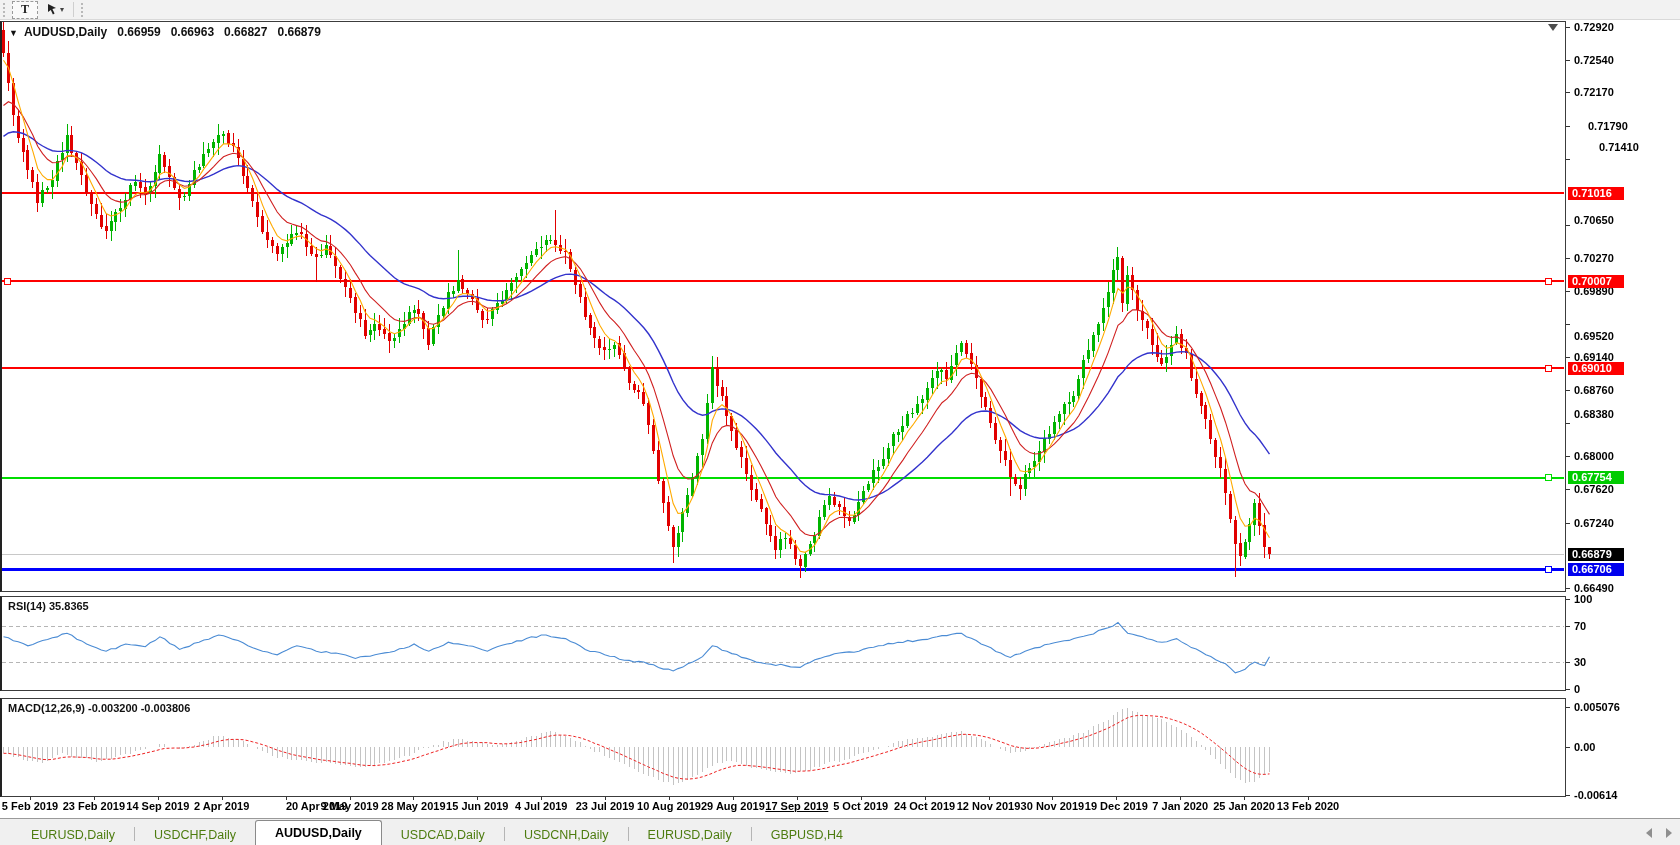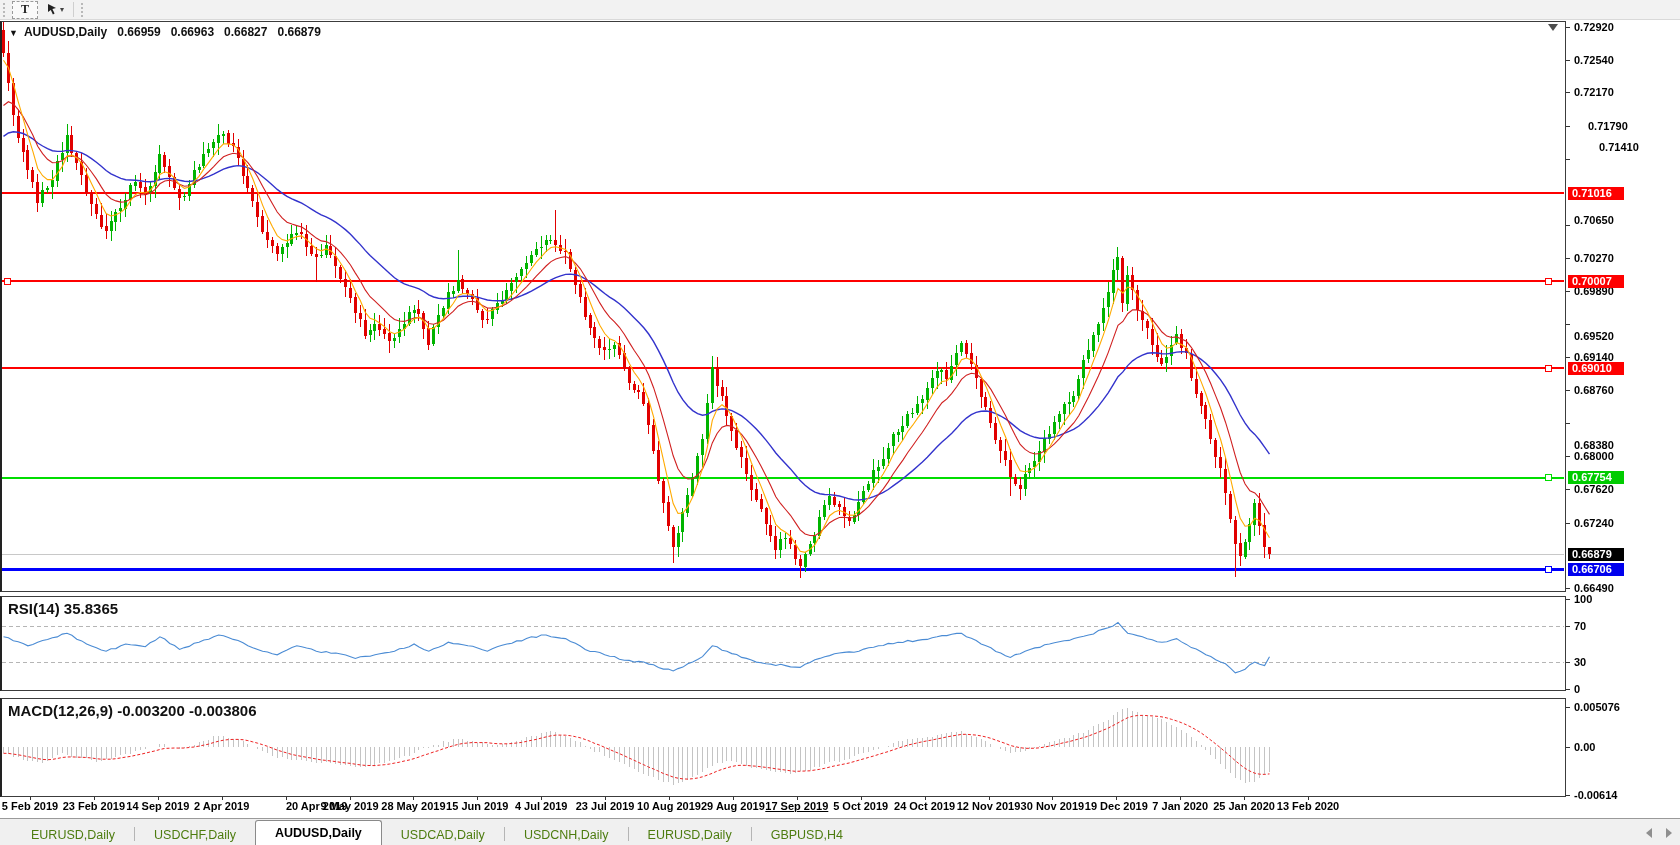--- a/index.html
+++ b/index.html
@@ -16,21 +16,21 @@
   .caret{font-size:8px;color:#444;margin-left:2px;}
   .tf-btn{min-width:25px;height:16px;line-height:16px;text-align:center;font-size:11px;color:#333;
           padding:0 3px;margin:0 1px;border:1px solid transparent;border-radius:2px;}
   .tf-btn.active{background:#fbfbfb;border-color:#adadad;}
   
   .panel{position:absolute;left:0;background:#fff;border:1px solid #3c3c3c;border-left:2px solid #222;box-sizing:border-box;}
   .panel svg{position:absolute;left:0;top:0;}
   #panel-main{top:21px;width:1566px;height:571px;}
   #panel-rsi{top:596px;width:1566px;height:95px;}
   #panel-macd{top:698px;width:1566px;height:99px;}
-  .pane-label{position:absolute;font-size:15px;font-weight:bold;color:#111;letter-spacing:0;white-space:nowrap;}
+  .pane-label{position:absolute;font-size:11px;font-weight:bold;color:#111;letter-spacing:0;white-space:nowrap;}
   #chart-title{left:9px;top:25px;font-size:12px;}
   #chart-title .dd{font-size:9px;margin-right:6px;color:#111;}
   #chart-title span.q{margin-left:10px;}
   
   #axis{position:absolute;left:1566px;top:21px;width:114px;height:796px;background:#fff;}
   .tick-label{position:absolute;left:8px;font-size:11px;font-weight:bold;color:#000;white-space:nowrap;}
   .tick-dash{position:absolute;left:0;width:4px;height:1px;background:#333;}
   .price-badge{position:absolute;left:2px;height:13px;line-height:13px;padding:0 4px;min-width:48px;
                font-size:11px;font-weight:bold;color:#fff;white-space:nowrap;}
   
@@ -915,21 +915,21 @@
       <div class="tick-label" style="top: 231.205px;">0.70270</div>
       <div class="tick-dash" style="top: 237.205px;"></div>
       <div class="tick-label" style="top: 264.358px;">0.69890</div>
       <div class="tick-dash" style="top: 270.358px;"></div>
       <div class="tick-label" style="top: 296.64px; margin-top: 12px;">0.69520</div>
       <div class="tick-dash" style="top: 302.64px;"></div>
       <div class="tick-label" style="top: 329.794px;">0.69140</div>
       <div class="tick-dash" style="top: 335.794px;"></div>
       <div class="tick-label" style="top: 362.948px;">0.68760</div>
       <div class="tick-dash" style="top: 368.948px;"></div>
-      <div class="tick-label" style="top: 418px; text-align: center;">0.68380</div>
+      <div class="tick-label" style="top: 387px; text-align: center;">0.68380</div>
       <div class="tick-dash" style="top: 402.101px;"></div>
       <div class="tick-label" style="top: 429.255px;">0.68000</div>
       <div class="tick-dash" style="top: 435.255px;"></div>
       <div class="tick-label" style="top: 462.409px;">0.67620</div>
       <div class="tick-dash" style="top: 468.409px;"></div>
       <div class="tick-label" style="top: 495.563px;">0.67240</div>
       <div class="tick-dash" style="top: 501.563px;"></div>
       <div class="tick-label" style="top: 560.998px;">0.66490</div>
       <div class="tick-dash" style="top: 566.998px;"></div>
       <div class="price-badge" style="top: 165.618px; background: rgb(254, 0, 0);">0.71016</div>

